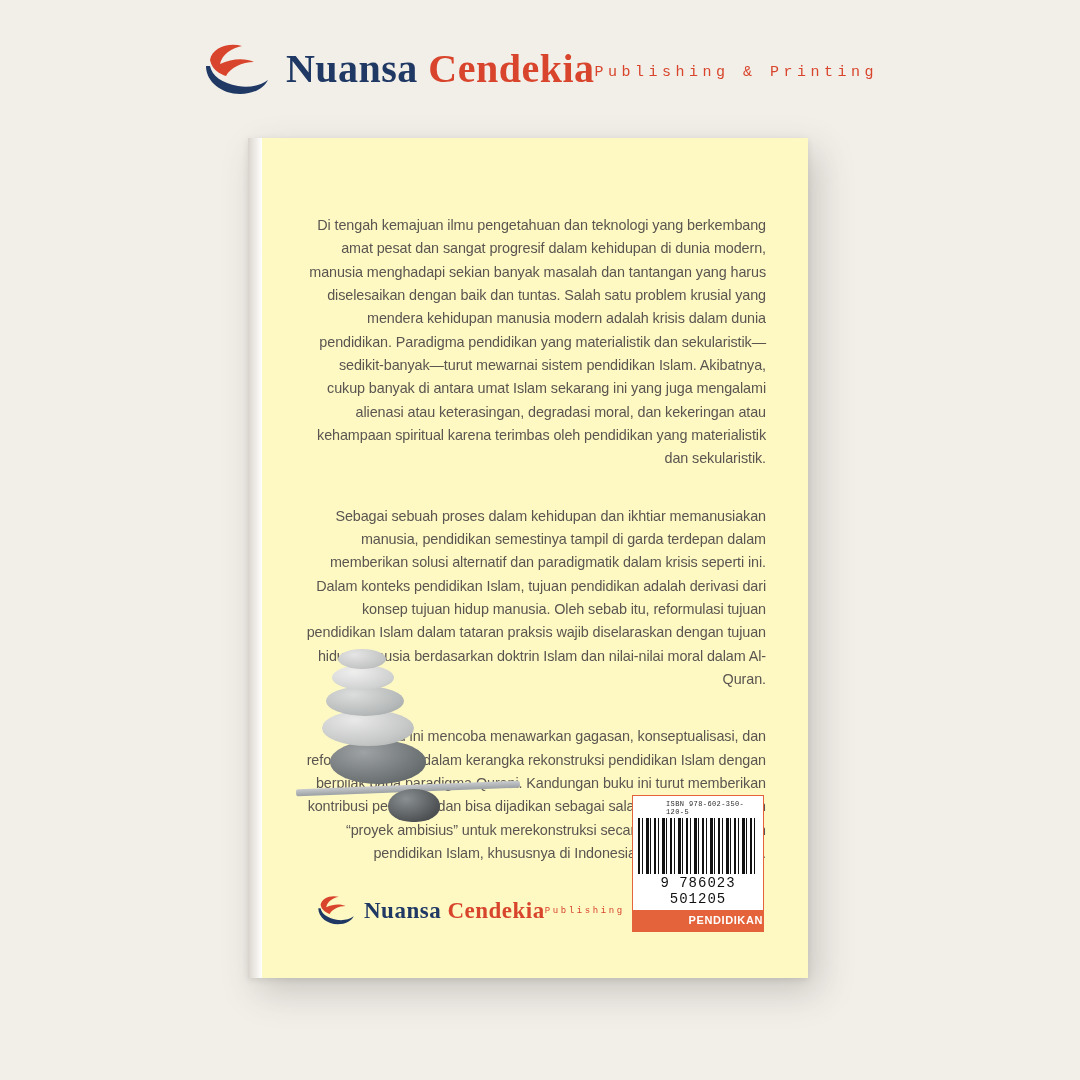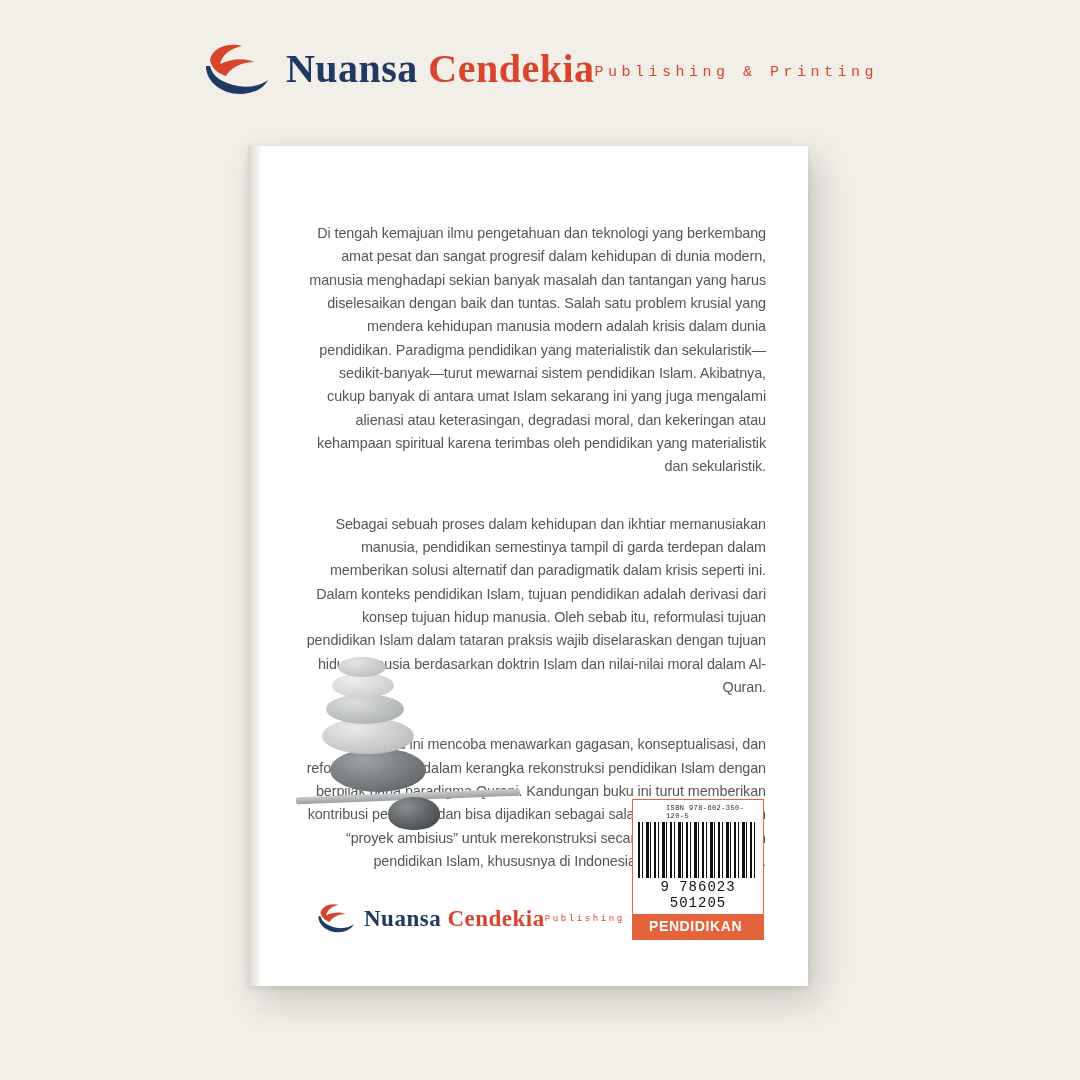--- a/index.html
+++ b/index.html
@@ -51,24 +51,24 @@
     font-size: 15px;
     letter-spacing: 4.5px;
     color: #d8452c;
     margin-top: 6px;
   }
 
   
   .book-shadow {
     position: absolute;
     left: 248px;
-    top: 146px;
+    top: 138px;
     width: 560px;
     height: 840px;
-    background: #ffffff;
+    background: #fef9c3;
     box-shadow: 10px 14px 34px rgba(60,55,50,0.22),
                 0 2px 6px rgba(60,55,50,0.12);
   }
   .book-spine {
     position: absolute;
     left: 0;
     top: 0;
     width: 14px;
     height: 100%;
     background: linear-gradient(to right, #d9d4cd 0%, #efece7 55%, #ffffff 100%);
@@ -183,24 +183,24 @@
     font-family: "Liberation Mono", monospace;
     font-size: 14px;
     color: #111;
     letter-spacing: 1px;
     text-align: center;
     padding: 1px 0 3px 0;
   }
   .category-tag {
     background: #e4633a;
     color: #ffffff;
-    font-size: 14px;
+    font-size: 11px;
     font-weight: bold;
     letter-spacing: 0.6px;
-    text-align: left;
+    text-align: right;
     padding: 4px 0 5px 16px;
     margin: 0 -5px;
   }
 </style>
 </head>
 <body>
 
 <div class="brand-header">
   <div class="brand-mark">
     <svg viewBox="0 0 70 62" width="70" height="62" aria-hidden="true">

